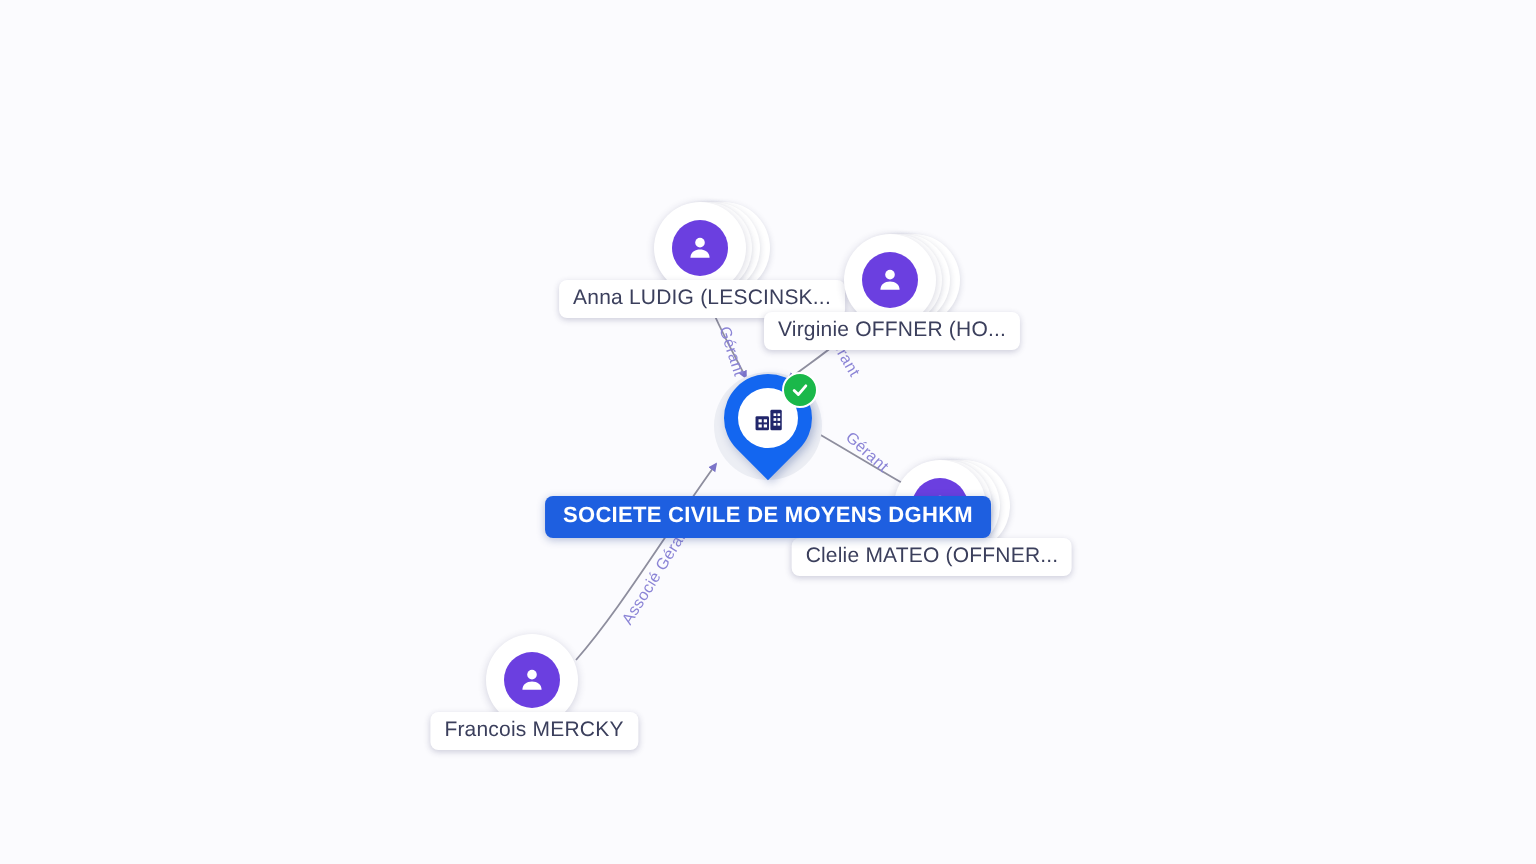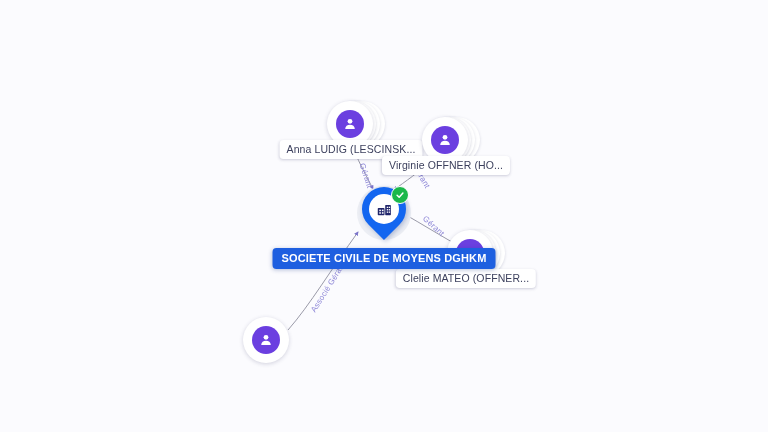--- a/index.html
+++ b/index.html
@@ -263,20 +263,21 @@
       <div class="person-disc">
         <div class="avatar-circle">
           <svg width="16" height="16" viewBox="0 0 24 24">
             <circle cx="12" cy="8" r="3.6" fill="#ffffff"></circle>
             <path d="M4.8 19.4c0-3.9 3.2-6.2 7.2-6.2s7.2 2.3 7.2 6.2z" fill="#ffffff"></path>
           </svg>
         </div>
       </div>
     </div>
   </div>
+  <div class="node-label" style="left:267px; top:356px;">Francois MERCKY</div>
 
   <div class="node" style="left:384px; top:213px;">
     <div class="company-halo"></div>
     <div class="company-pin">
       <div class="pin-shape"></div>
       <div class="pin-inner">
         <svg width="17" height="17" viewBox="0 0 24 24">
           <rect x="2.5" y="10" width="9.5" height="10" rx="1" fill="#21266b"></rect>
           <rect x="13" y="5.5" width="8" height="14.5" rx="1" fill="#21266b"></rect>
           <rect x="4.6" y="12.2" width="2.3" height="2.2" fill="#ffffff"></rect>

